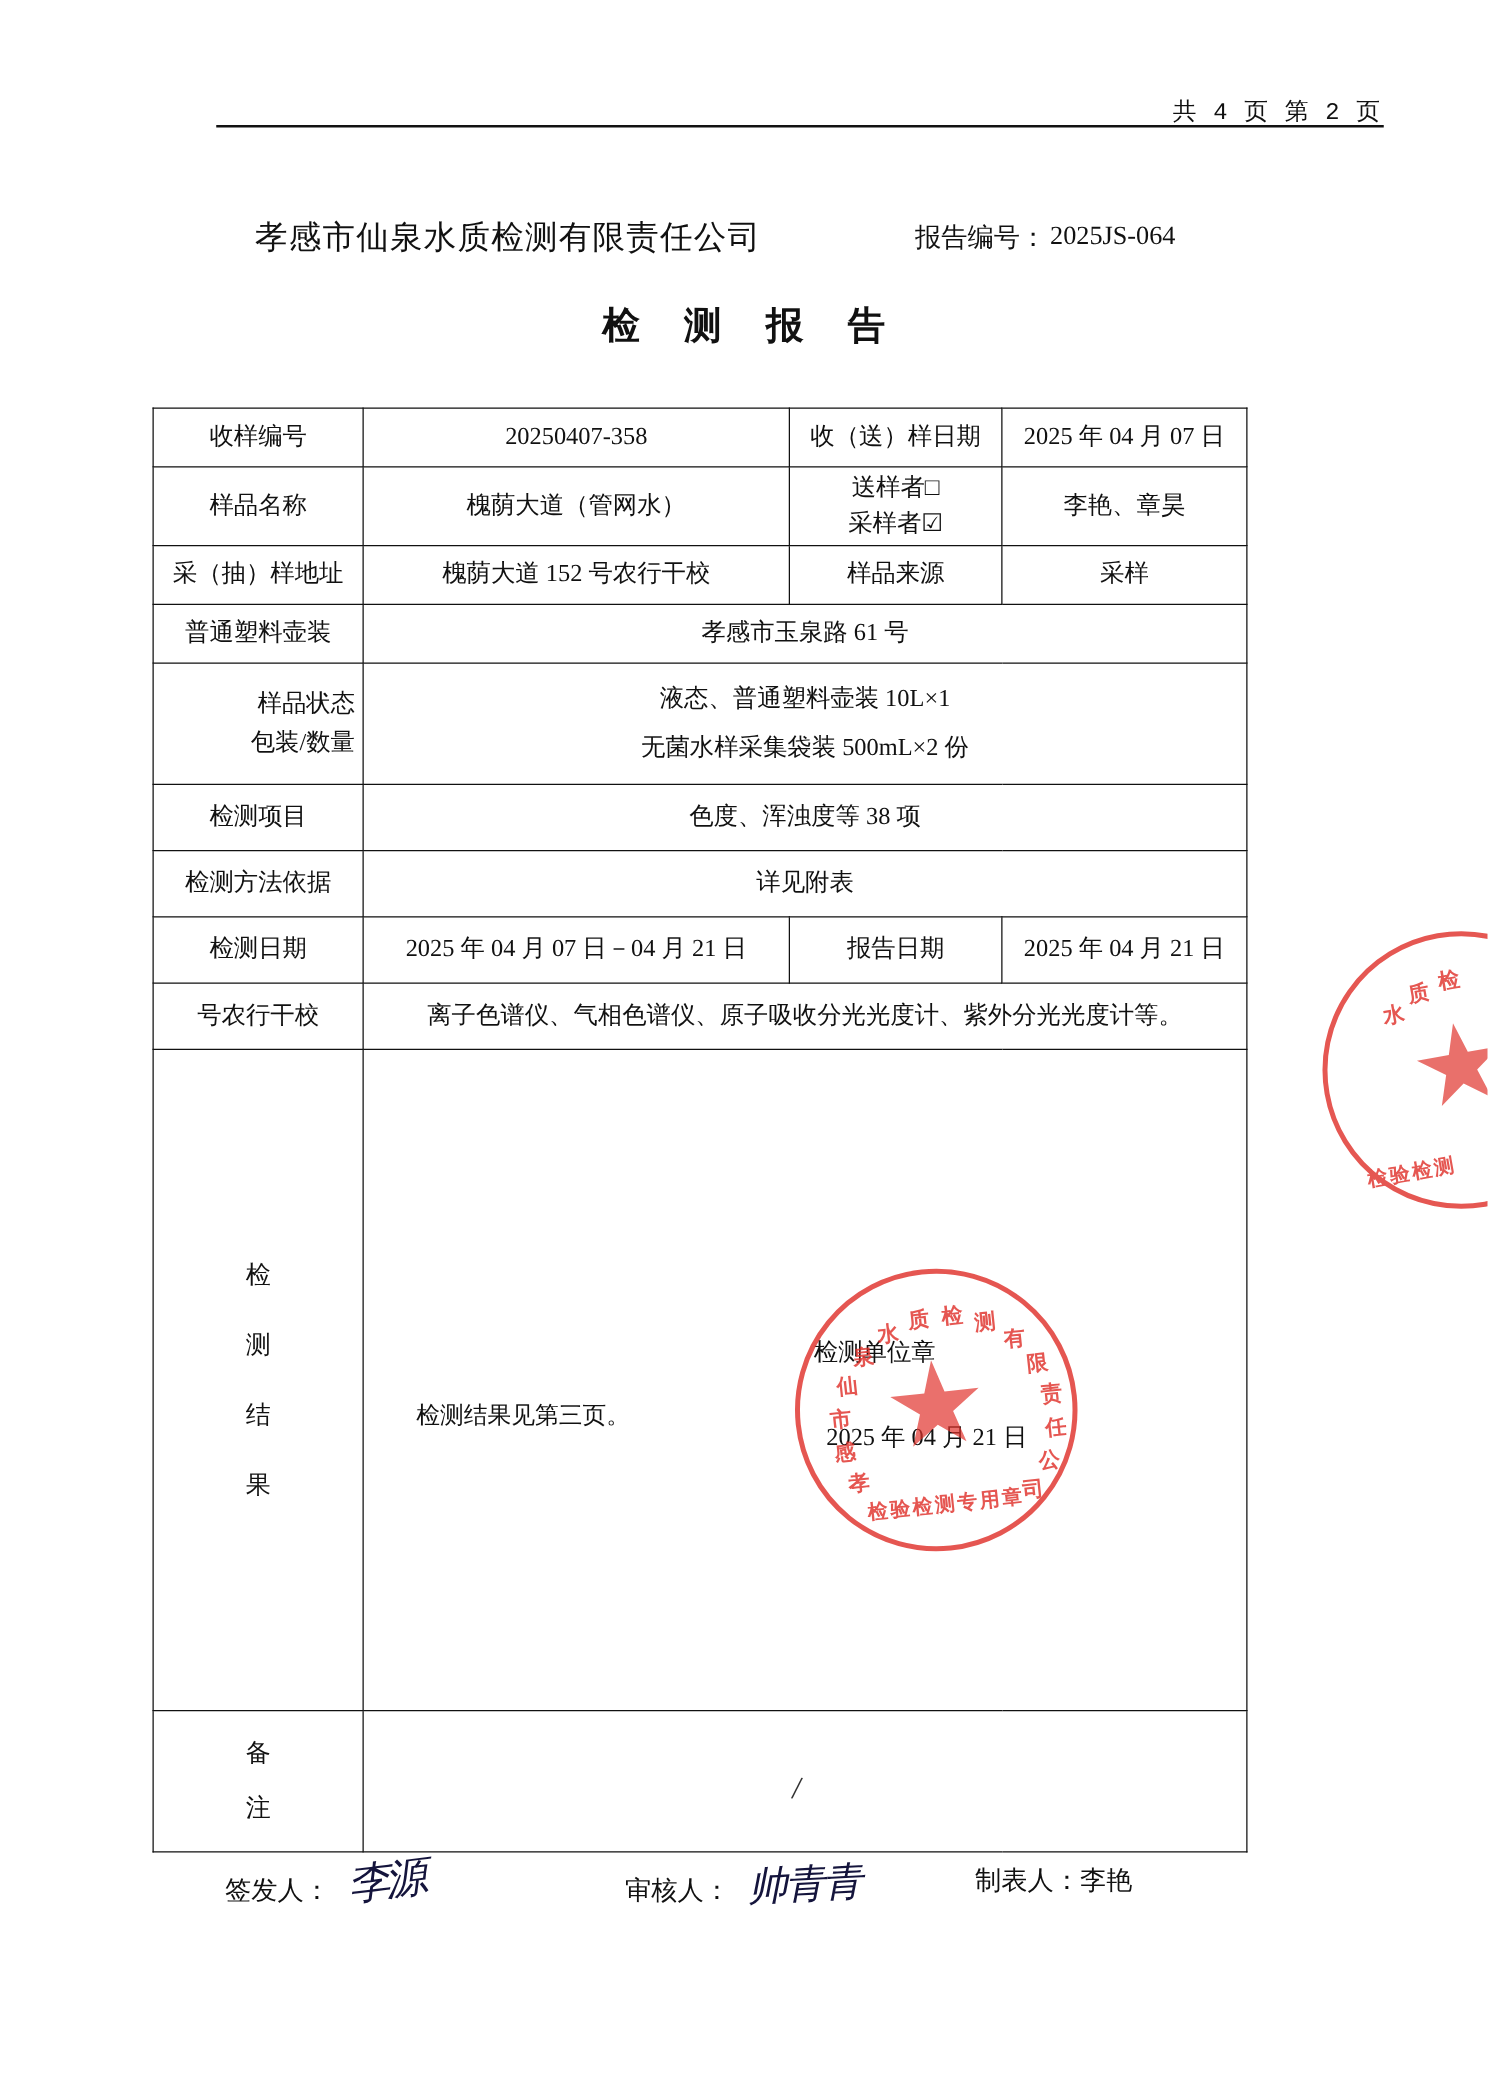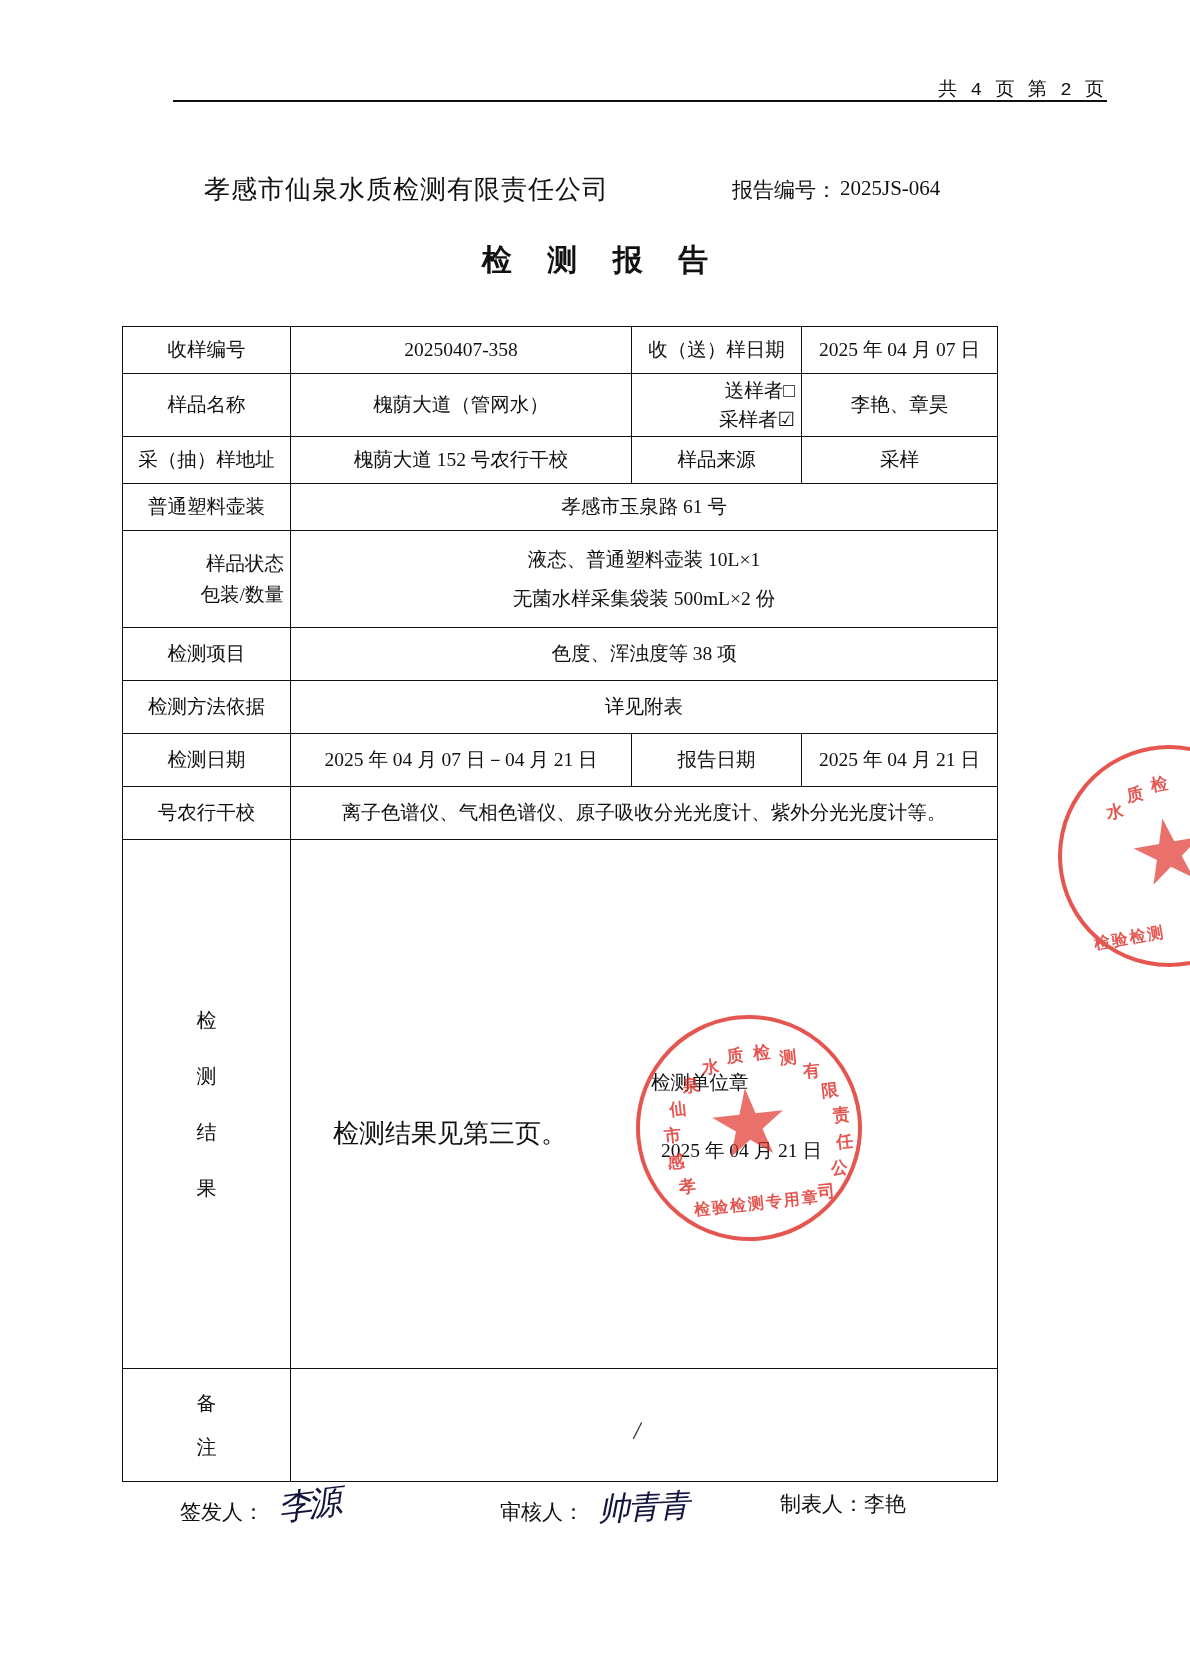--- a/index.html
+++ b/index.html
@@ -105,21 +105,21 @@
   .h-row td { height: 46px; }
   .lbl { width: 168px; }
   .c-mid { width: 170px; }
   .c-right { width: 196px; }
 
   .sampler-cell {
     font-size: 18px;
     line-height: 1.35;
     padding: 4px 6px;
   }
-  .sampler-cell div { white-space: nowrap; text-align: right; }
+  .sampler-cell div { white-space: nowrap; }
 
   .state-label div { line-height: 1.6; text-align: right; }
   .state-value div { line-height: 2.0; }
 
   .vert-label {
     letter-spacing: 0;
     line-height: 1.0;
   }
   .vert-label span {
     display: block;
@@ -129,21 +129,21 @@
   .vert-label.short span { margin: 14px 0; }
 
   .result-cell {
     position: relative;
     height: 470px;
     text-align: left !important;
     vertical-align: top;
     padding-top: 58px !important;
     padding-left: 42px !important;
   }
-  .result-text { font-size: 26px; }
+  .result-text { font-size: 19px; }
   .seal-label {
     position: absolute;
     left: 360px;
     top: 228px;
     font-size: 19.5px;
   }
   .seal-date {
     position: absolute;
     left: 370px;
     top: 296px;

